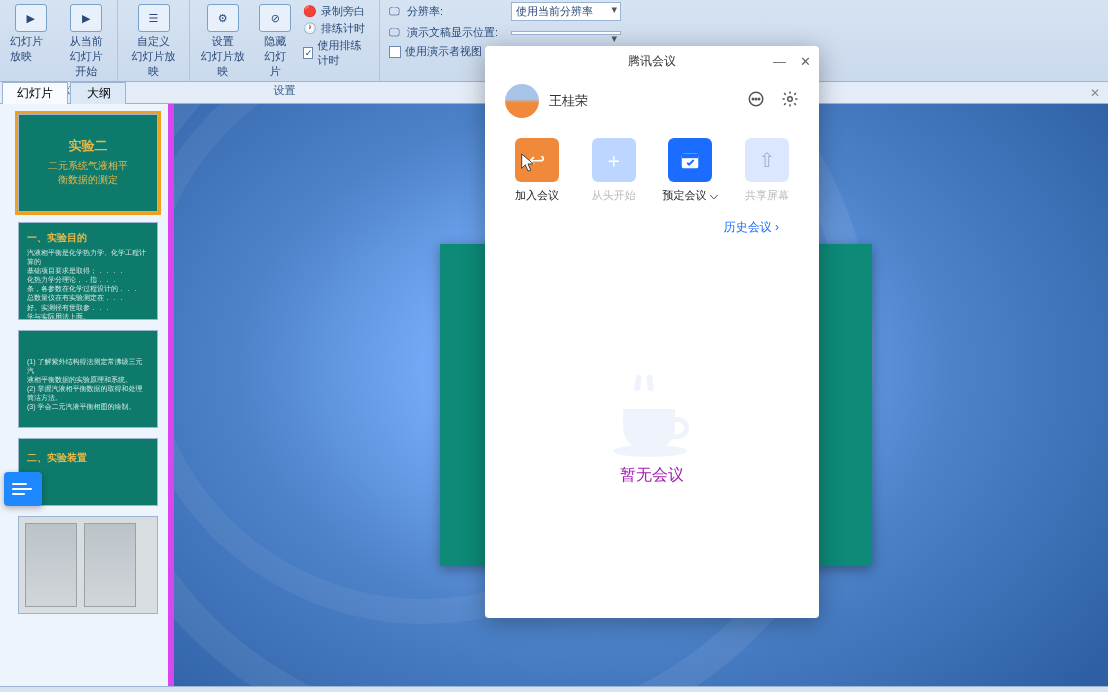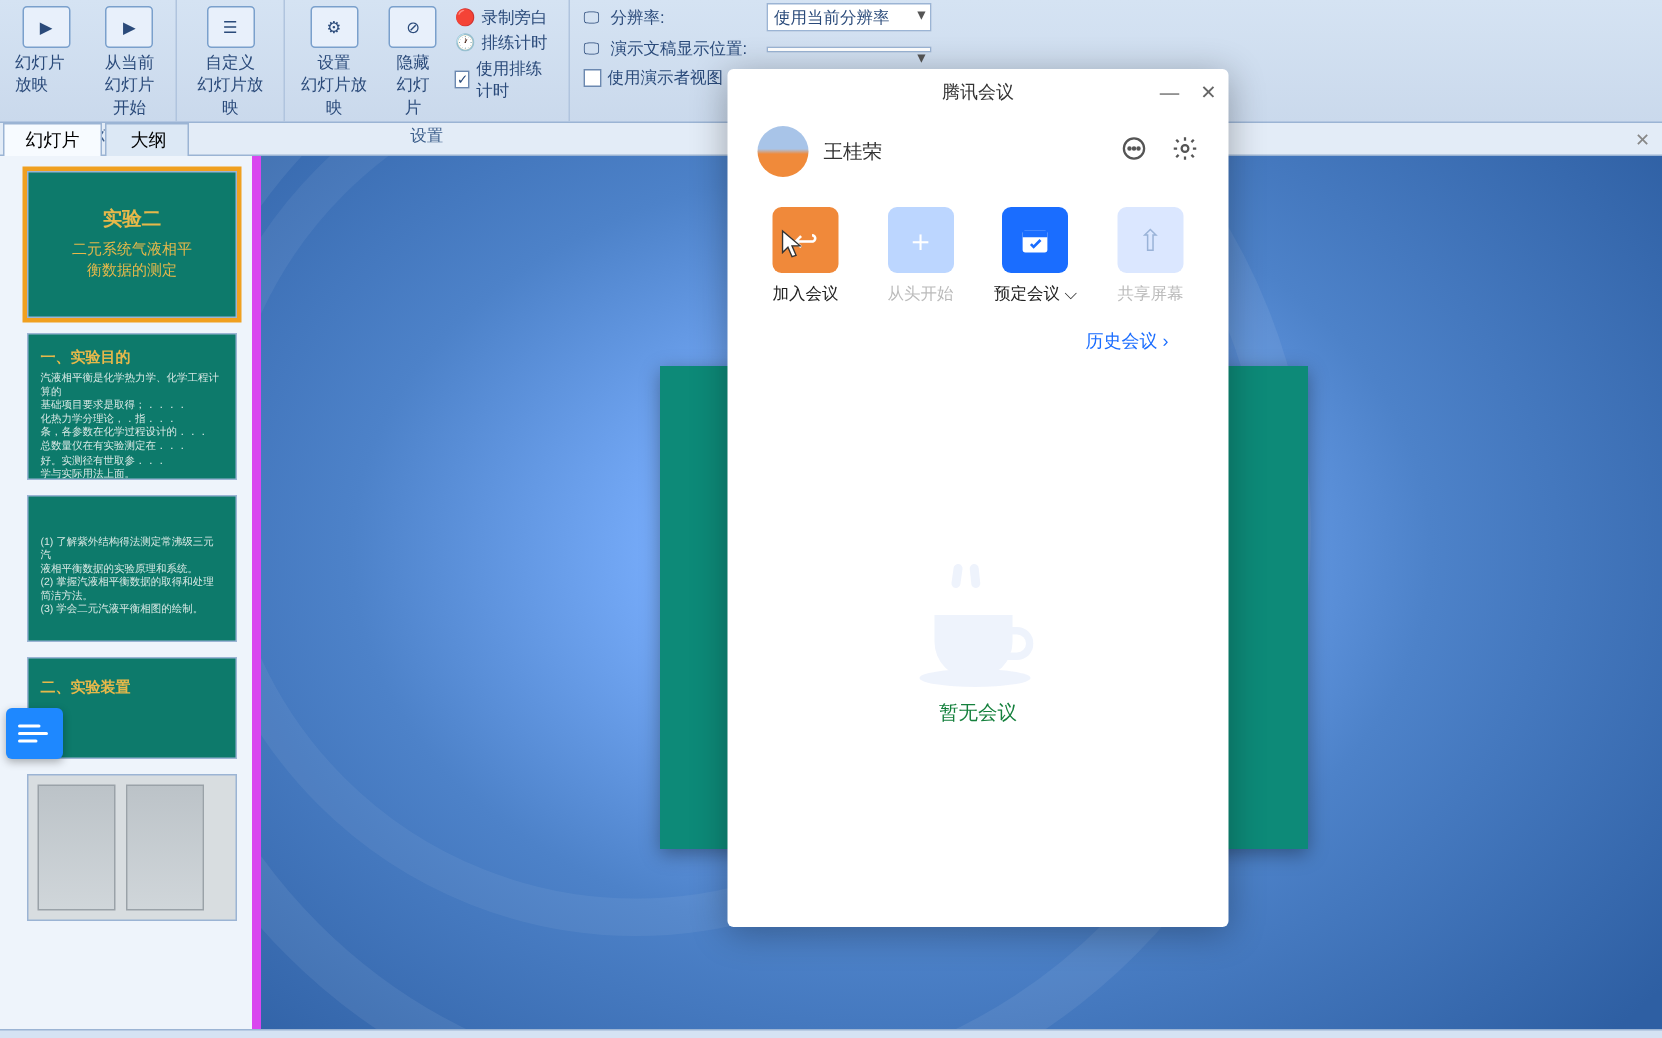--- a/index.html
+++ b/index.html
@@ -67,21 +67,21 @@
 .cursor { position: absolute; width: 18px; height: 22px; pointer-events:none;}
 
 .history { text-align: right; padding: 12px 40px; font-size: 12px; color: #1a6dff; }
 .empty { flex: 1; display: flex; flex-direction: column; align-items: center; justify-content: center; gap: 14px;}
 .cup { width: 78px; height: 70px; position: relative; opacity: 0.7;}
 .cup-body { position:absolute; bottom:0; left:10px; width: 52px; height: 42px; background: #e8eefb; border-radius: 0 0 24px 24px; }
 .cup-handle { position:absolute; right:2px; bottom:12px; width:18px; height:22px; border: 5px solid #e8eefb; border-left:none; border-radius: 0 12px 12px 0;}
 .saucer { position:absolute; bottom:-6px; left:0; width:74px; height:12px; background:#e8eefb; border-radius: 50%;}
 .steam { position:absolute; top:-6px; left:22px; width:6px; height:16px; background:#e8eefb; border-radius:3px; transform:rotate(8deg);}
 .steam.s2 { left:34px; transform:rotate(-6deg);}
-.empty-text { font-size: 13px; color: #15803d; }
+.empty-text { font-size: 16px; color: #a21caf; }
 
 .statusbar { position: absolute; bottom: 0; left:0; right:0; height: 6px; background: #d5e3f3; border-top: 1px solid #9bb4d4;}
 </style>
 </head>
 <body>
 
 <div class="ribbon">
   <div class="ribbon-group" style="width:118px">
     <div class="ribbon-buttons">
       <div class="ribbon-btn">

